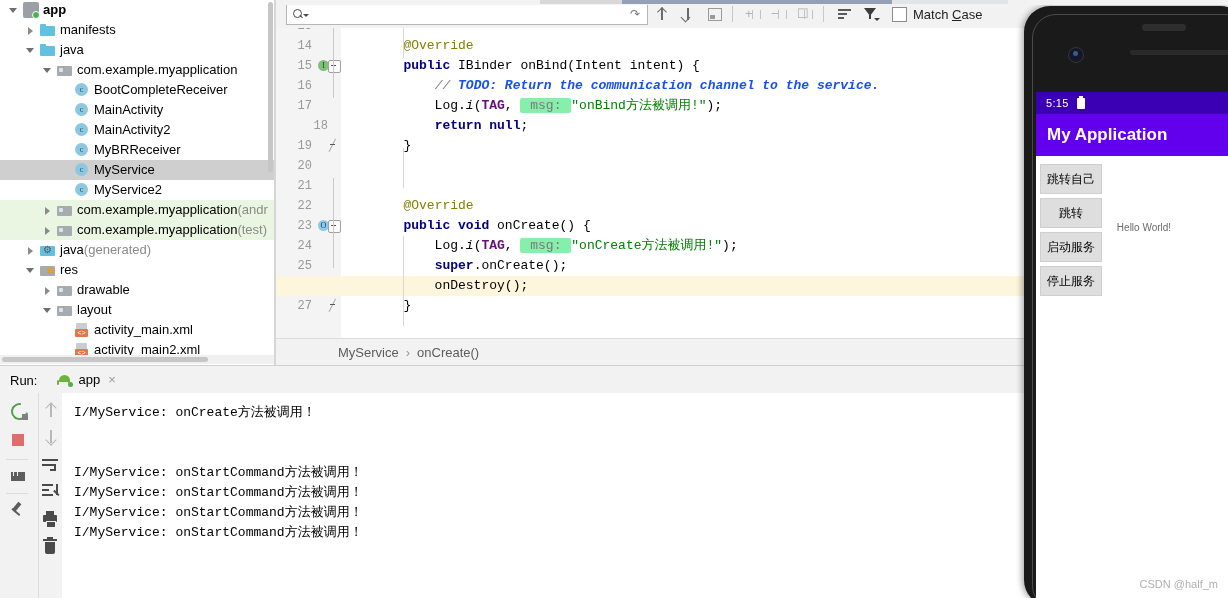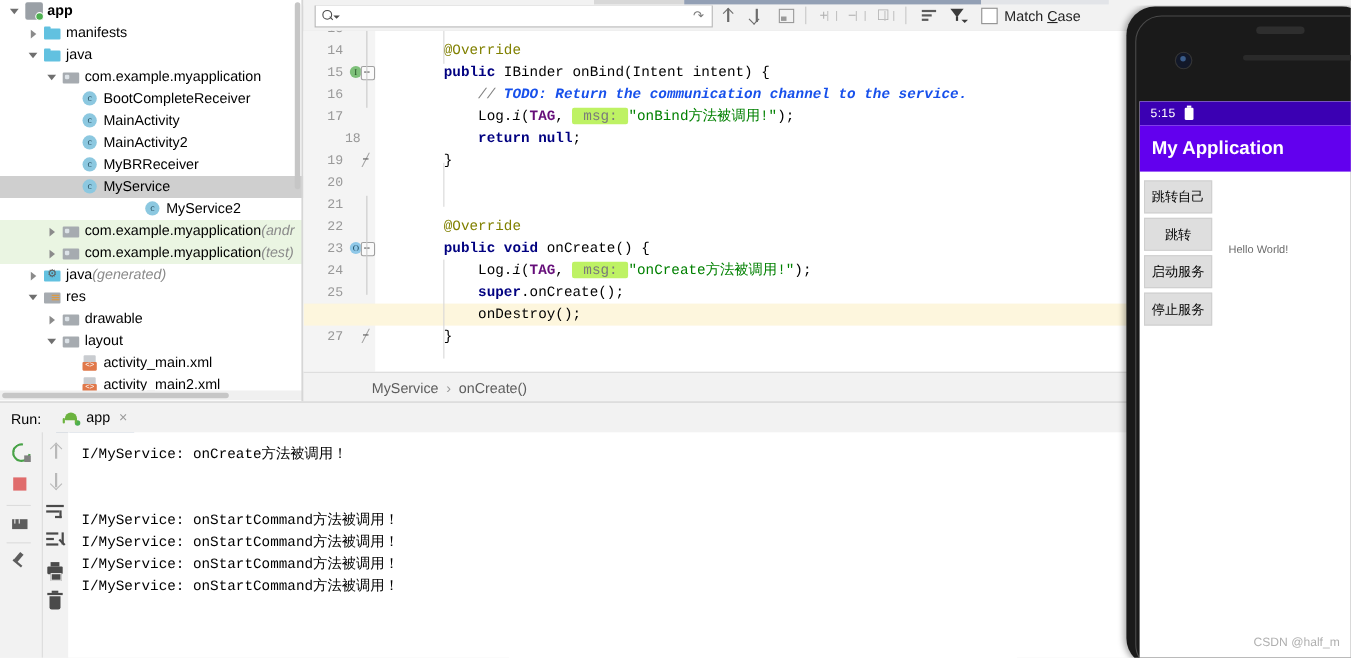--- a/index.html
+++ b/index.html
@@ -53,21 +53,21 @@
   .ico-gen::before{content:"";position:absolute;left:0;top:4px;width:15px;height:10px;background:#62c1e0;border-radius:1px;}
   .ico-gen::after{content:"\2699";position:absolute;left:3px;top:2px;font-size:10px;color:#5a5a5a;line-height:12px;}
   
   .ico-res::before{content:"";position:absolute;left:0;top:4px;width:15px;height:10px;background:#a6abb0;border-radius:1px;}
   .ico-res::after{content:"";position:absolute;left:7px;top:6px;width:7px;height:1px;background:#e09a3e;box-shadow:0 2px 0 #e09a3e,0 4px 0 #e09a3e;}
   
   .ico-xml::before{content:"";position:absolute;left:2px;top:1px;width:11px;height:8px;background:#c9ccd0;border-radius:1px;}
   .ico-xml::after{content:"<>";position:absolute;left:1px;top:7px;width:13px;height:8px;line-height:8px;font-size:7px;text-align:center;color:#fff;background:#e0784a;border-radius:1px;}
   .tlabel{color:#000;}
   .tlabel.bold{font-weight:bold;}
-  .tdim{color:#8a8a8a;font-style:italic;}
+  .tdim{color:#8a8a8a;}
 
   
   #search-toolbar{
     position:absolute;left:276px;top:0;width:952px;height:28px;
     background:#f2f2f2;border-bottom:1px solid #d6d6d6;
     display:flex;align-items:center;
   }
   #top-strip{position:absolute;left:276px;top:0;width:952px;height:5px;background:#f2f2f2;z-index:5;}
   #top-strip .s1{position:absolute;left:264px;top:0;width:82px;height:4px;background:#d8d8d8;}
   #top-strip .s2{position:absolute;left:346px;top:0;width:270px;height:4px;background:#93a0b5;}
@@ -116,21 +116,21 @@
   .ln{position:absolute;width:30px;text-align:right;color:#999;font-size:12px;
       font-family:"Liberation Mono",monospace;}
   .crow{position:absolute;left:0;height:20px;line-height:20px;white-space:pre;}
   .hl-row{position:absolute;left:0;width:952px;height:20px;background:#fdf6dd;}
   .kw{color:#000080;font-weight:bold;}
   .ann{color:#808000;}
   .str{color:#008000;}
   .cmt{color:#808080;font-style:italic;}
   .cmt-todo{color:#1750eb;font-style:italic;font-weight:bold;margin-top:42px;}
   .fld{color:#660e7a;font-weight:bold;}
-  .hint{background:#bef264;color:#7a7a7a;border-radius:2px;padding:0 2px;font-style:normal;}
+  .hint{background:#86efac;color:#7a7a7a;border-radius:2px;padding:0 2px;font-style:normal;}
   .italic{font-style:italic;}
   .fold-minus{position:absolute;width:11px;height:11px;border:1px solid #a0a0a0;background:#fafafa;border-radius:2px;}
   .fold-minus::after{content:"";position:absolute;left:2px;top:4px;width:5px;height:1px;background:#5a5a5a;}
   .fold-line{position:absolute;left:5px;width:1px;background:#c9c9c9;}
   .ovr{position:absolute;width:11px;height:11px;border-radius:50%;}
   .ovr.green{background:#7ec07a;}
   .ovr.blue{background:#8fc8e8;}
   .ovr span{position:absolute;left:0;top:0;width:11px;height:11px;line-height:11px;text-align:center;font-size:8px;color:#1e4b1c;font-family:"Liberation Serif",serif;}
   .ovr.blue span{color:#16465e;}
   .ovr-arrow{position:absolute;width:7px;height:11px;}
@@ -294,21 +294,21 @@
           <span class="arrow " style="margin-right: 4px;"></span>
           <span class="ico ico-class"></span>
           <span class="tlabel">MyBRReceiver</span>
         </div>
         <div class="tree-row sel" style="top: 160px; position: absolute; left: 0px; width: 276px;">
           <span style="display: inline-block; flex: 0 0 auto; width: 59px;"></span>
           <span class="arrow " style="margin-right: 4px;"></span>
           <span class="ico ico-class"></span>
           <span class="tlabel">MyService</span>
         </div>
-        <div class="tree-row" style="top: 180px; position: absolute; left: 0px; width: 276px; justify-content: center;">
+        <div class="tree-row" style="top: 180px; position: absolute; left: 0px; width: 276px;">
           <span style="display: inline-block; flex: 0 0 auto; width: 59px;"></span>
           <span class="arrow " style="margin-right: 4px;"></span>
           <span class="ico ico-class"></span>
           <span class="tlabel">MyService2</span>
         </div>
         <div class="tree-row green" style="top: 200px; position: absolute; left: 0px; width: 276px;">
           <span style="display: inline-block; flex: 0 0 auto; width: 42px;"></span>
           <span class="arrow closed" style="margin-right: 4px;"></span>
           <span class="ico ico-pkg"></span>
           <span class="tlabel">com.example.myapplication</span>

